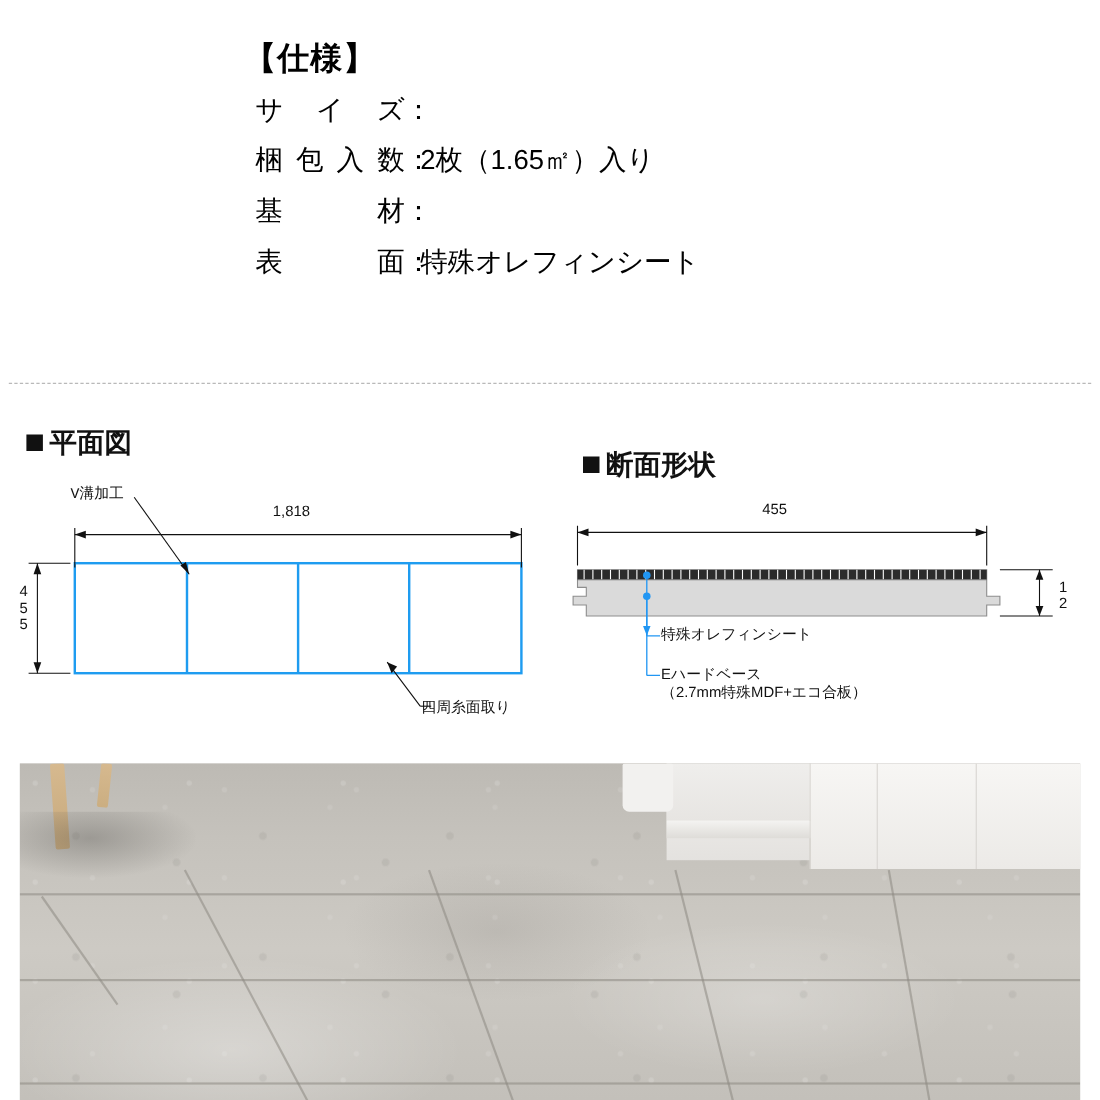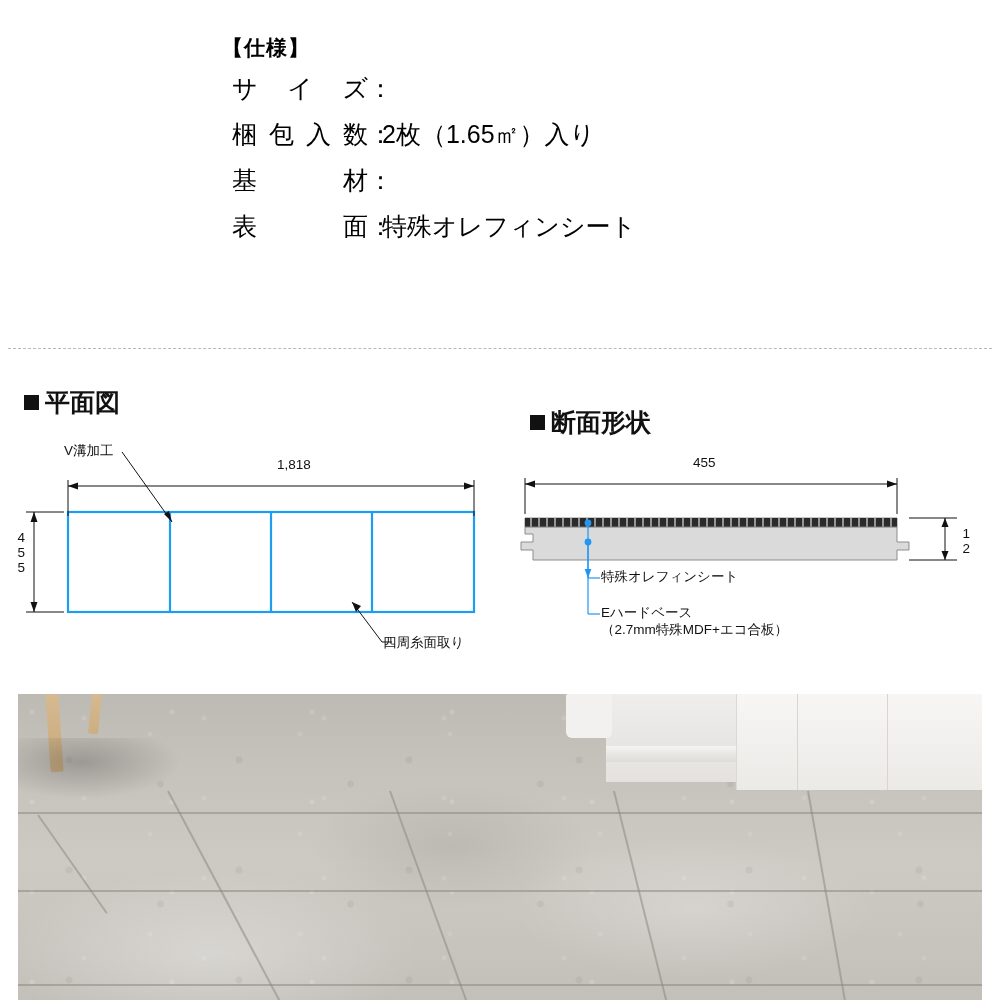--- a/index.html
+++ b/index.html
@@ -23,21 +23,21 @@
 
   
   .spec {
     position: absolute;
     left: 0;
     top: 0;
     width: 1000px;
     padding-top: 34px;
   }
   .spec-title {
-    font-size: 21px;
+    font-size: 29px;
     font-weight: bold;
     letter-spacing: 1px;
     margin-left: 222px;
     color: #000;
   }
   .spec-rows {
     margin-top: 14px;
     margin-left: 232px;
   }
   .spec-row {
@@ -273,23 +273,23 @@
       <polygon points="34,182 30.5,172 37.5,172" fill="#111"></polygon>
 
       <line x1="122" y1="22" x2="172" y2="92" stroke="#111" stroke-width="1"></line>
       <polygon points="172,92 164,84 169,81" fill="#111"></polygon>
 
       <line x1="352" y1="172" x2="382" y2="212" stroke="#111" stroke-width="1"></line>
       <polygon points="352,172 356,182 361,176" fill="#111"></polygon>
       <line x1="382" y1="212" x2="392" y2="212" stroke="#111" stroke-width="1"></line>
     </svg>
 
-    <div class="lbl" style="left:248px; top:27px;margin-left:29px;">1,818</div>
+    <div class="lbl" style="left:248px; top:27px;">1,818</div>
     <div class="lbl vert" style="left:12px; top:100px;">455</div>
-    <div class="lbl" style="left:64px; top:13px;">V溝加工</div>
+    <div class="lbl" style="left:64px; top:13px;font-family:Liberation Mono, monospace;">V溝加工</div>
     <div class="lbl" style="left:383px; top:205px;">四周糸面取り</div>
   </div>
 
   <div class="draw" id="sect-draw">
     <svg width="495" height="250" viewBox="0 0 495 250">
 
       <line x1="20" y1="48" x2="20" y2="84" stroke="#111" stroke-width="1"></line>
       <line x1="392" y1="48" x2="392" y2="84" stroke="#111" stroke-width="1"></line>
       <line x1="20" y1="54" x2="392" y2="54" stroke="#111" stroke-width="1"></line>
       <polygon points="20,54 30,50.5 30,57.5" fill="#111"></polygon>

